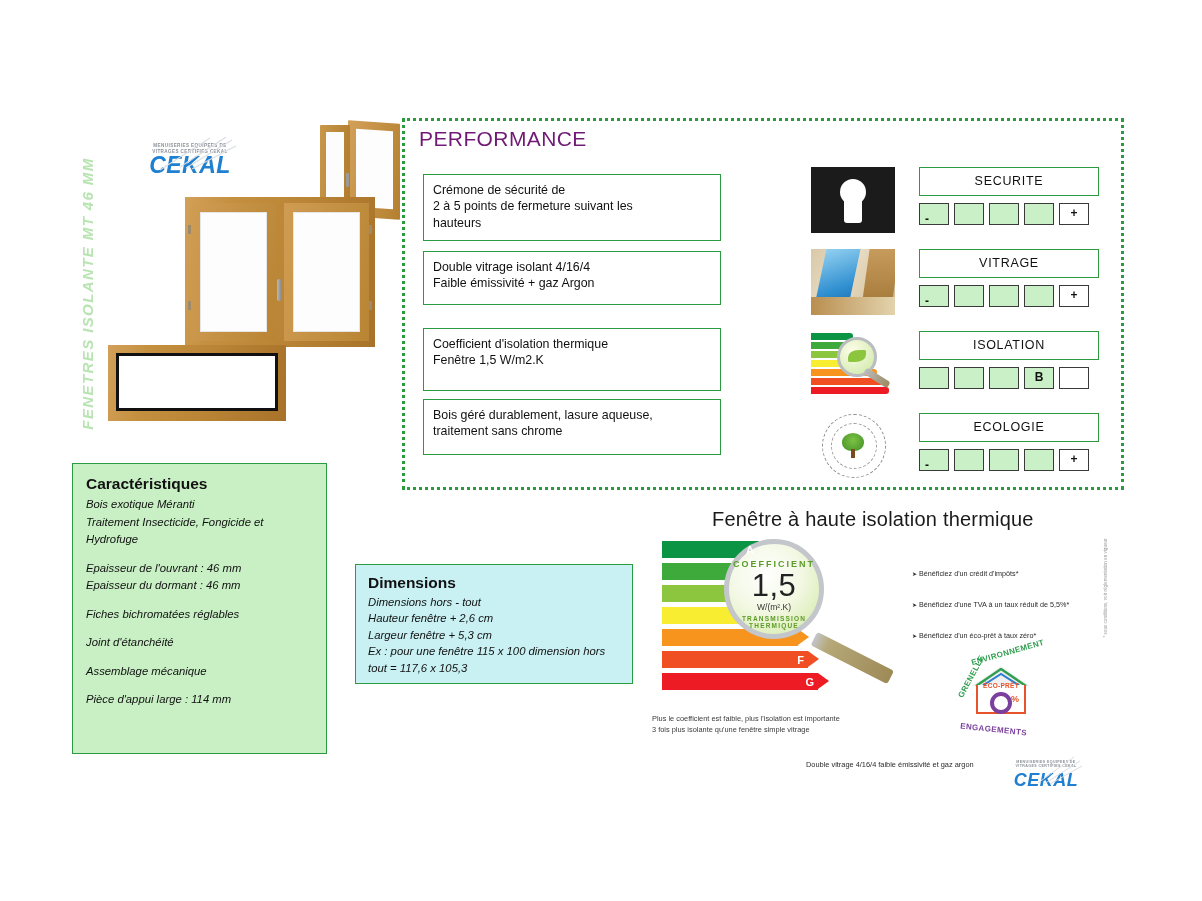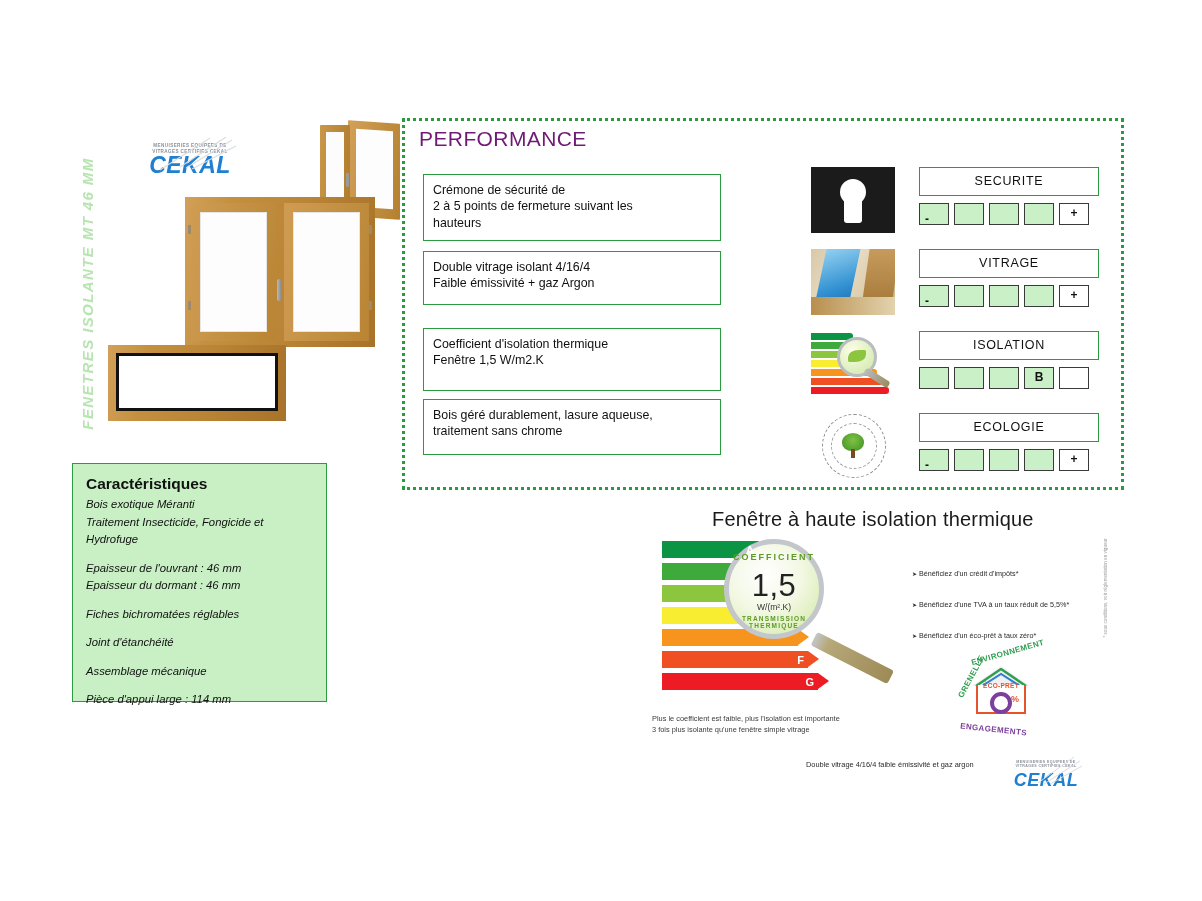--- a/index.html
+++ b/index.html
@@ -130,21 +130,21 @@
       border:1px dashed #8a8a8a;}
   .ico-eco .ring2{position:absolute;left:20px;top:10px;width:44px;height:44px;border-radius:50%;
       border:1px dashed #9a9a9a;}
   .ico-eco .tree{position:absolute;left:50%;top:20px;margin-left:-11px;width:22px;height:18px;
       background:radial-gradient(circle at 50% 40%,#7dc242,#3f8f28);border-radius:50% 50% 45% 45%;}
   .ico-eco .trunk{position:absolute;left:50%;top:36px;margin-left:-2px;width:4px;height:9px;
       background:#7a4a20;}
 
   
   #caracteristiques-box{
-    position:absolute;left:72px;top:463px;width:255px;height:239px;
+    position:absolute;left:72px;top:463px;width:255px;height:291px;
     border:1.8px solid #2c9a3f;background:#c8f0c4;box-sizing:border-box;padding:11px 13px;
   }
   #caracteristiques-title{font-size:15.5px;font-weight:bold;color:#111;margin-bottom:3px;}
   #caracteristiques-box .ln{font-size:11.3px;font-style:italic;line-height:17.5px;color:#111;}
   #caracteristiques-box .gap{height:11px;}
 
   
   #dimensions-box{
     position:absolute;left:355px;top:564px;width:278px;height:120px;
     border:1.8px solid #2c9a3f;background:#c9f0f2;box-sizing:border-box;padding:9px 12px;
@@ -164,21 +164,21 @@
       position:relative;z-index:2;}
   #loupe-big{position:absolute;left:62px;top:4px;width:100px;height:100px;border-radius:50%;
       border:5px solid #c3c6ca;box-sizing:border-box;
       background:radial-gradient(circle at 40% 34%,#ffffff 0%,#f3f8e4 45%,#cfe8a0 100%);}
   #loupe-big .val{position:absolute;left:0;right:0;top:24px;text-align:center;
       font-size:31px;color:#222;letter-spacing:.5px;}
   #loupe-big .unit{position:absolute;left:0;right:0;top:58px;text-align:center;
       font-size:8.5px;color:#333;}
   #loupe-big .arc-top,#loupe-big .arc-bot{position:absolute;left:0;right:0;text-align:center;
       font-size:9px;font-weight:bold;color:#5c9b27;letter-spacing:2px;}
-  #loupe-big .arc-top{top:8px;}
+  #loupe-big .arc-top{top:15px;}
   #loupe-big .arc-bot{bottom:5px;font-size:6.5px;letter-spacing:1.2px;}
   #loupe-handle{position:absolute;left:152px;top:96px;width:86px;height:15px;
       background:linear-gradient(90deg,#c3c6ca 0%,#b6a878 18%,#9d8a57 100%);
       transform:rotate(27deg);transform-origin:left center;border-radius:3px;}
   #energy-caption{position:absolute;left:652px;top:701px;width:240px;margin-top:12px;}
   #energy-caption .ln{font-size:7.4px;line-height:11px;color:#3a3a3a;}
 
   #benefits{position:absolute;left:912px;top:568px;width:190px;}
   #benefits .bl{font-size:7.2px;line-height:11px;color:#2a2a2a;margin-bottom:19px;}
   #benefits .bl:before{content:"\27A4";font-size:6px;margin-right:2px;color:#2a2a2a;}
@@ -381,20 +381,28 @@
     <div class="gap"></div>
     <div class="ln">Fiches bichromatées réglables</div>
     <div class="gap"></div>
     <div class="ln">Joint d'étanchéité</div>
     <div class="gap"></div>
     <div class="ln">Assemblage mécanique</div>
     <div class="gap"></div>
     <div class="ln">Pièce d'appui large : 114 mm</div>
   </div>
 
+  <div id="dimensions-box">
+    <div id="dimensions-title">Dimensions</div>
+    <div class="ln">Dimensions hors - tout</div>
+    <div class="ln">Hauteur fenêtre + 2,6 cm</div>
+    <div class="ln">Largeur fenêtre + 5,3 cm</div>
+    <div class="ln">Ex : pour une fenêtre 115 x 100 dimension hors</div>
+    <div class="ln">tout = 117,6 x 105,3</div>
+  </div>
 
   <div id="promo-heading">Fenêtre à haute isolation thermique</div>
 
   <div id="energy-graphic">
     <div class="bar" style="top:6px;width:96px;background:#0b9444;">
       <span class="lt">A</span>
       <span class="arrow" style="border-left:11px solid #0b9444;"></span>
       </div>
     <div class="bar" style="top:28px;width:106px;background:#3faa3c;">
       <span class="arrow" style="border-left:11px solid #3faa3c;"></span>

